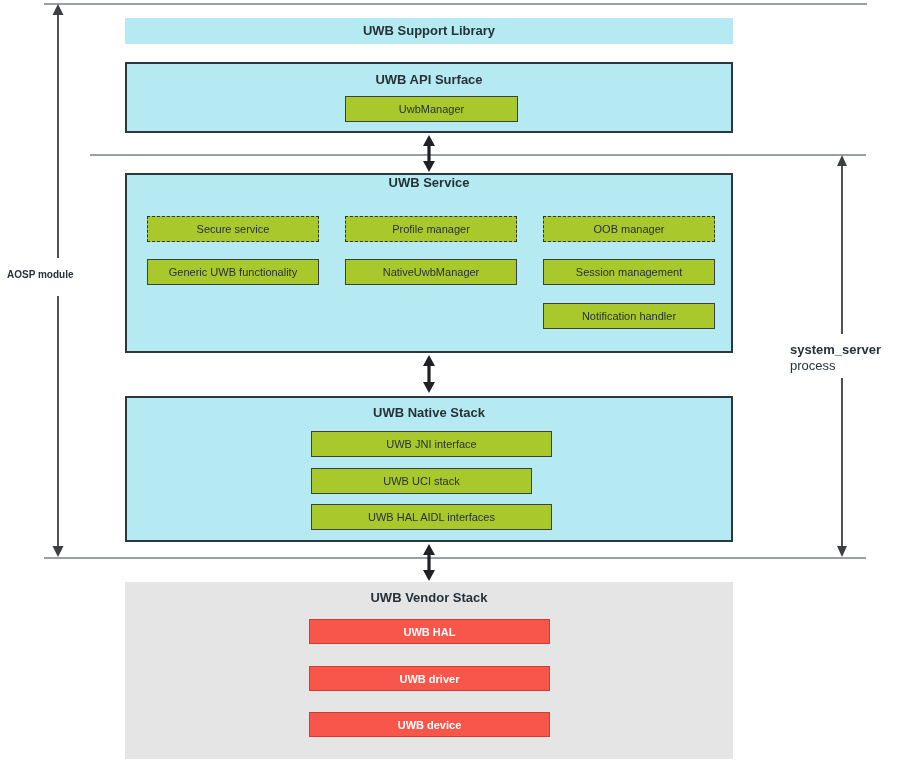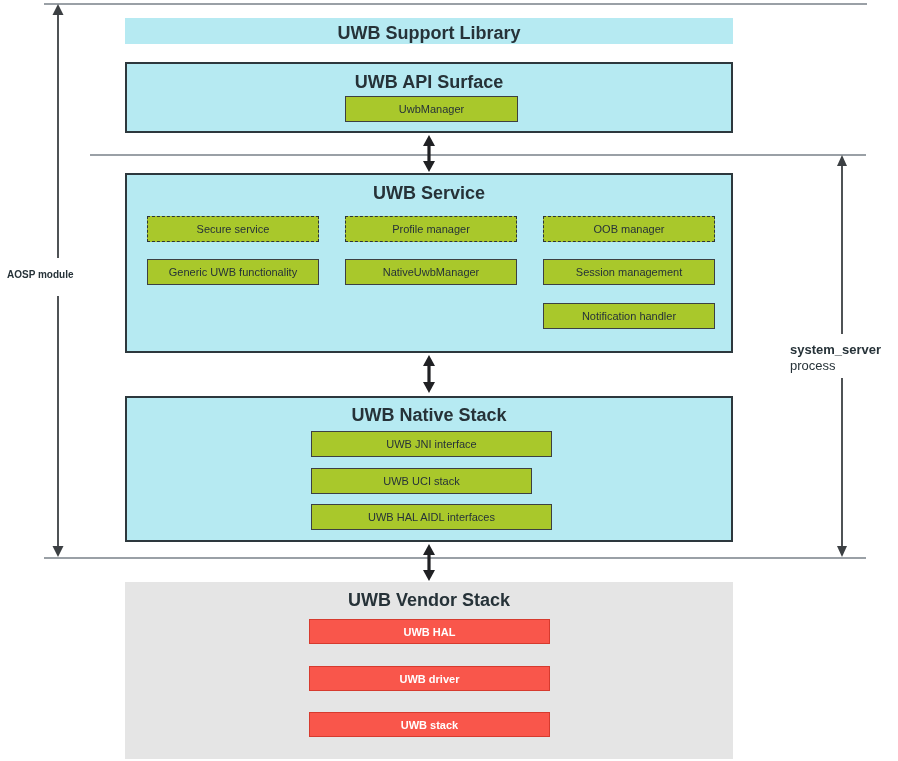--- a/index.html
+++ b/index.html
@@ -8,21 +8,21 @@
     font-family:"Liberation Sans",sans-serif;
   }
   .abs{position:absolute;box-sizing:border-box;}
   svg.arrows{position:absolute;left:0;top:0;z-index:1;}
   .layer{z-index:2;}
   .cyan{background:#B6EAF2;}
   .cyan-bordered{background:#B6EAF2;border:2px solid #2d383d;}
   .lavender{background:#e5e5e5;}
   .box-title{
     position:absolute;left:0;right:0;text-align:center;
-    font-size:18px;font-weight:bold;color:#263238;
+    font-size:13px;font-weight:bold;color:#263238;
   }
   .chip{
     position:absolute;display:flex;align-items:center;justify-content:center;
     font-size:11px;color:#263238;box-sizing:border-box;
     background:#A9C82B;border:1px solid #3c4043;
   }
   .chip.dashed{border:1.6px dashed #2d3338;}
   .chip.red{
     background:#F9564B;border:1px solid #d63a2e;
     color:#ffffff;font-weight:bold;
@@ -85,21 +85,21 @@
   <div class="abs layer cyan" style="left:125px;top:18px;width:608px;height:26px;">
     <div class="box-title" style="top:5px;">UWB Support Library</div>
   </div>
 
   <div class="abs layer cyan-bordered" style="left:125px;top:62px;width:608px;height:71px;">
     <div class="box-title" style="top:8px;">UWB API Surface</div>
     <div class="chip" style="left:218px;top:32px;width:173px;height:26px;">UwbManager</div>
   </div>
 
   <div class="abs layer cyan-bordered" style="left:125px;top:173px;width:608px;height:180px;">
-    <div class="box-title" style="top:8px;text-align:center;">UWB Service</div>
+    <div class="box-title" style="top:0;text-align:center;">UWB Service</div>
 
     <div class="chip dashed" style="left:20px;top:41px;width:172px;height:26px;">Secure service</div>
     <div class="chip dashed" style="left:218px;top:41px;width:172px;height:26px;">Profile manager</div>
     <div class="chip dashed" style="left:416px;top:41px;width:172px;height:26px;">OOB manager</div>
 
     <div class="chip" style="left:20px;top:84px;width:172px;height:26px;">Generic UWB functionality</div>
     <div class="chip" style="left:218px;top:84px;width:172px;height:26px;">NativeUwbManager</div>
     <div class="chip" style="left:416px;top:84px;width:172px;height:26px;">Session management</div>
     <div class="chip" style="left:416px;top:128px;width:172px;height:26px;">Notification handler</div>
   </div>
@@ -108,16 +108,16 @@
     <div class="box-title" style="top:7px;">UWB Native Stack</div>
     <div class="chip" style="left:184px;top:33px;width:241px;height:26px;">UWB JNI interface</div>
     <div class="chip" style="left:184px;top:70px;width:221px;height:26px;">UWB UCI stack</div>
     <div class="chip" style="left:184px;top:106px;width:241px;height:26px;">UWB HAL AIDL interfaces</div>
   </div>
 
   <div class="abs layer lavender" style="left:125px;top:582px;width:608px;height:177px;">
     <div class="box-title" style="top:8px;">UWB Vendor Stack</div>
     <div class="chip red" style="left:184px;top:37px;width:241px;height:25px;">UWB HAL</div>
     <div class="chip red" style="left:184px;top:84px;width:241px;height:25px;">UWB driver</div>
-    <div class="chip red" style="left:184px;top:130px;width:241px;height:25px;">UWB stack</div>
+    <div class="chip red" style="left:184px;top:130px;width:241px;height:25px;">UWB device</div>
   </div>
 
 </div>
 
 </body></html>

